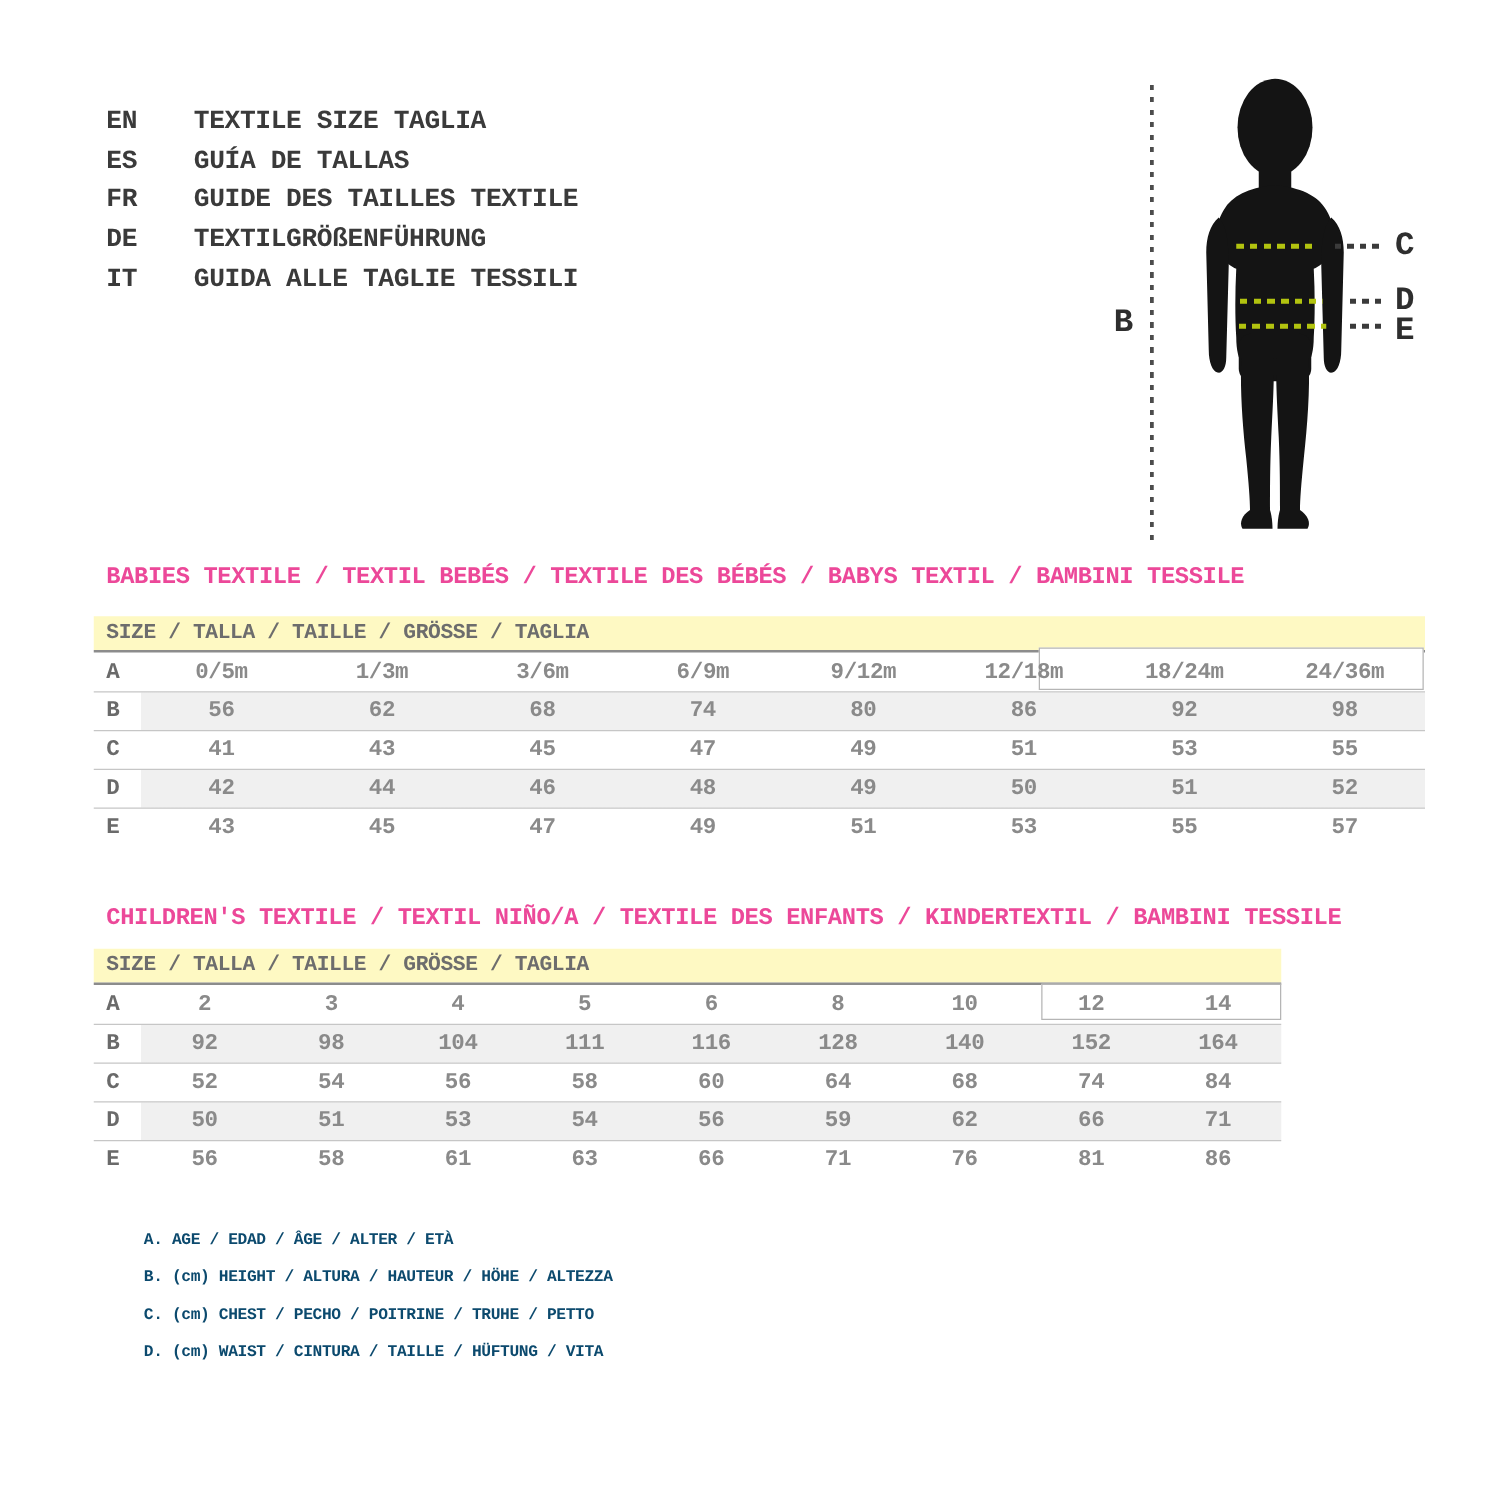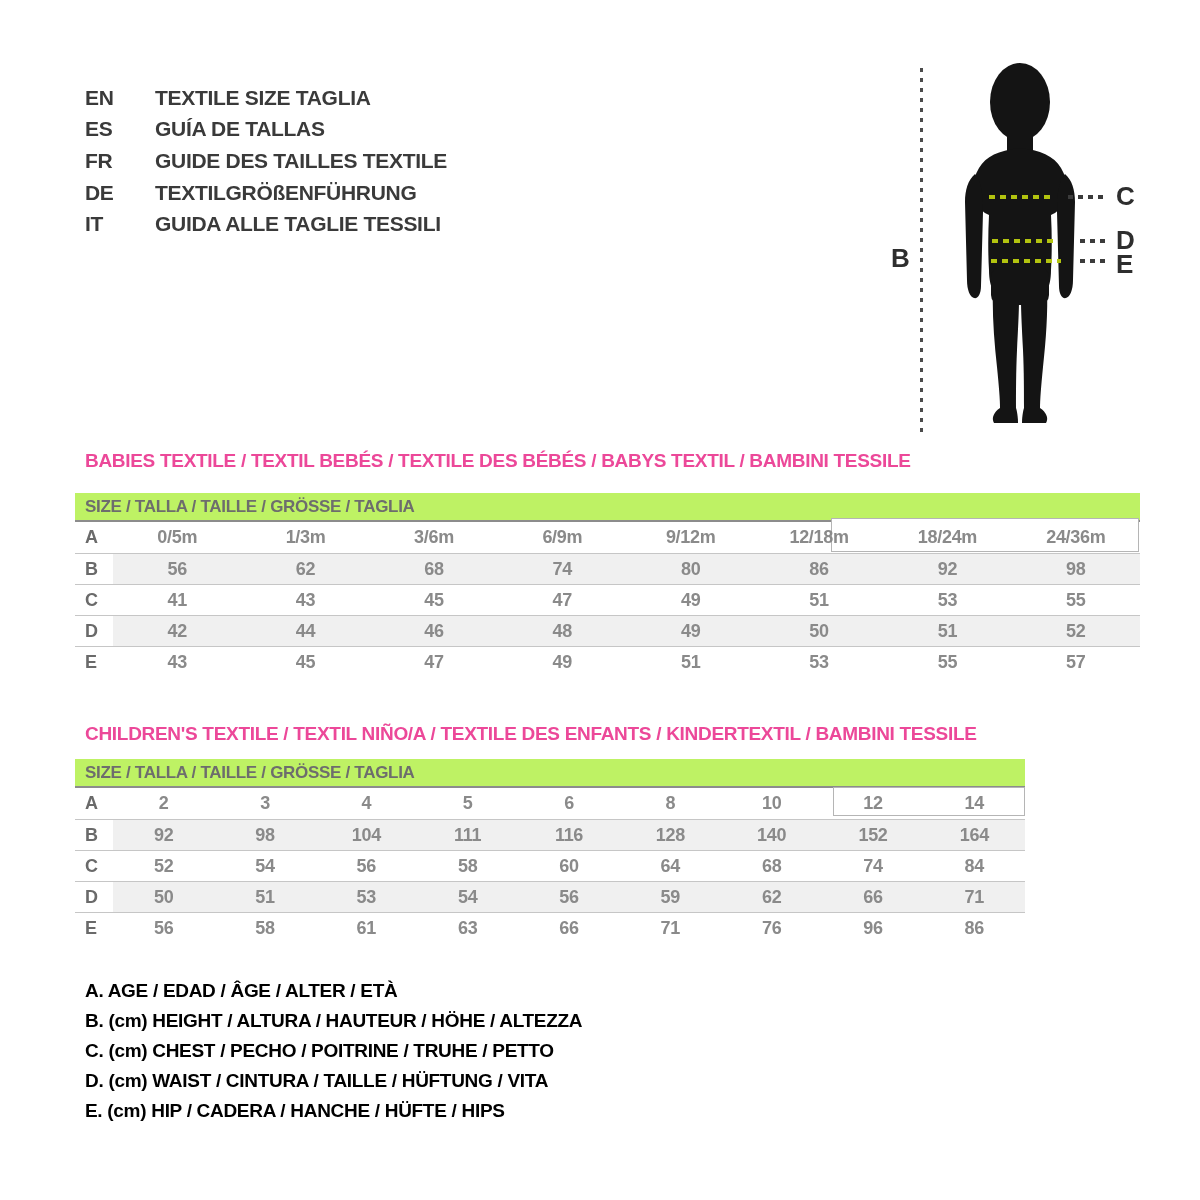--- a/index.html
+++ b/index.html
@@ -1,18 +1,18 @@
 <!DOCTYPE html>
 <html><head>
 <meta charset="utf-8">
 <style>
   html,body { margin:0; padding:0; background:#ffffff; }
   .canvas {
     position:relative; width:1186px; height:1200px; background:#ffffff;
-    font-family:Liberation Sans, sans-serif;
+    font-family:Liberation Mono, monospace;
     letter-spacing:-0.3px; overflow:hidden;
   }
   
   .langs { position:absolute; left:85px; top:82px; }
   .lang-row { display:flex; height:31.6px; align-items:center; font-size:21px; font-weight:700; color:#3a3a3a; }
   .lang-code { width:70px; }
   
   .fig-svg { position:absolute; left:958px; top:62px; }
   .vline {
     position:absolute; left:920px; top:68px; width:3px; height:365px;
@@ -20,32 +20,32 @@
   }
   .dash-green { position:absolute; height:4px;
     background:repeating-linear-gradient(90deg,#b2c30f 0 6px,transparent 6px 11px); }
   .dash-dark { position:absolute; height:4px;
     background:repeating-linear-gradient(90deg,#3b3b3b 0 5px,transparent 5px 10px); }
   .fig-label { position:absolute; font-size:26px; font-weight:700; color:#2e2e2e; line-height:28px; }
   
   .sec-heading { position:absolute; left:85px; font-size:19px; font-weight:700; color:#ec4899; white-space:nowrap; }
   
   .sz-table { position:absolute; left:75px; }
-  .tband { height:27px; background:#bef264; display:flex; align-items:center;
+  .tband { height:27px; background:#fef9c3; display:flex; align-items:center;
            padding-left:10px; box-sizing:border-box; font-size:17px; font-weight:700; color:#6d6d6d; }
   .tband-line { height:2px; background:#8c8c8c; }
   .trow { position:relative; z-index:3; height:31px; display:grid; align-items:center; box-sizing:border-box; }
   .trow.lined { border-top:1px solid #c6c6c6; }
   .trow.striped { background:linear-gradient(to right,#ffffff 38px,#f0f0f0 38px); }
   .tlabel { padding-left:10px; font-size:18px; font-weight:700; color:#6a6a6a; }
   .tcell { text-align:center; font-size:18px; font-weight:700; color:#8a8a8a; }
   .highlight-box { position:absolute; z-index:2; background:#ffffff; border:1px solid #b5b5b5; box-sizing:border-box; }
   
   .legend { position:absolute; left:85px; top:976px; }
-  .legend-row { height:30px; display:flex; align-items:center; font-size:19px; font-weight:700; color:#000000; white-space:nowrap; }
+  .legend-row { height:30px; display:flex; align-items:center; font-size:13px; font-weight:700; color:#0c4a6e; white-space:nowrap;margin-left:30px; }
 </style>
 </head>
 <body>
 
 <div class="canvas">
 
   <div class="langs">
     <div class="lang-row">
       <span class="lang-code">EN</span>
       <span>TEXTILE SIZE TAGLIA</span>
@@ -225,27 +225,26 @@
         </div>
         <div class="trow lined" style="grid-template-columns: 38px repeat(9, 1fr);">
           <span class="tlabel">E</span>
           <span class="tcell">56</span>
           <span class="tcell">58</span>
           <span class="tcell">61</span>
           <span class="tcell">63</span>
           <span class="tcell">66</span>
           <span class="tcell">71</span>
           <span class="tcell">76</span>
-          <span class="tcell">96</span>
+          <span class="tcell">81</span>
           <span class="tcell">86</span>
         </div>
       </div>
   </div>
 
   <div class="legend">
     <div class="legend-row">A. AGE / EDAD / ÂGE / ALTER / ETÀ</div>
     <div class="legend-row">B. (cm) HEIGHT / ALTURA / HAUTEUR / HÖHE / ALTEZZA</div>
     <div class="legend-row">C. (cm) CHEST / PECHO / POITRINE / TRUHE / PETTO</div>
     <div class="legend-row">D. (cm) WAIST / CINTURA / TAILLE / HÜFTUNG / VITA</div>
-    <div class="legend-row">E. (cm) HIP / CADERA / HANCHE / HÜFTE / HIPS</div>
   </div>
 
 </div>
 
 </body></html>

